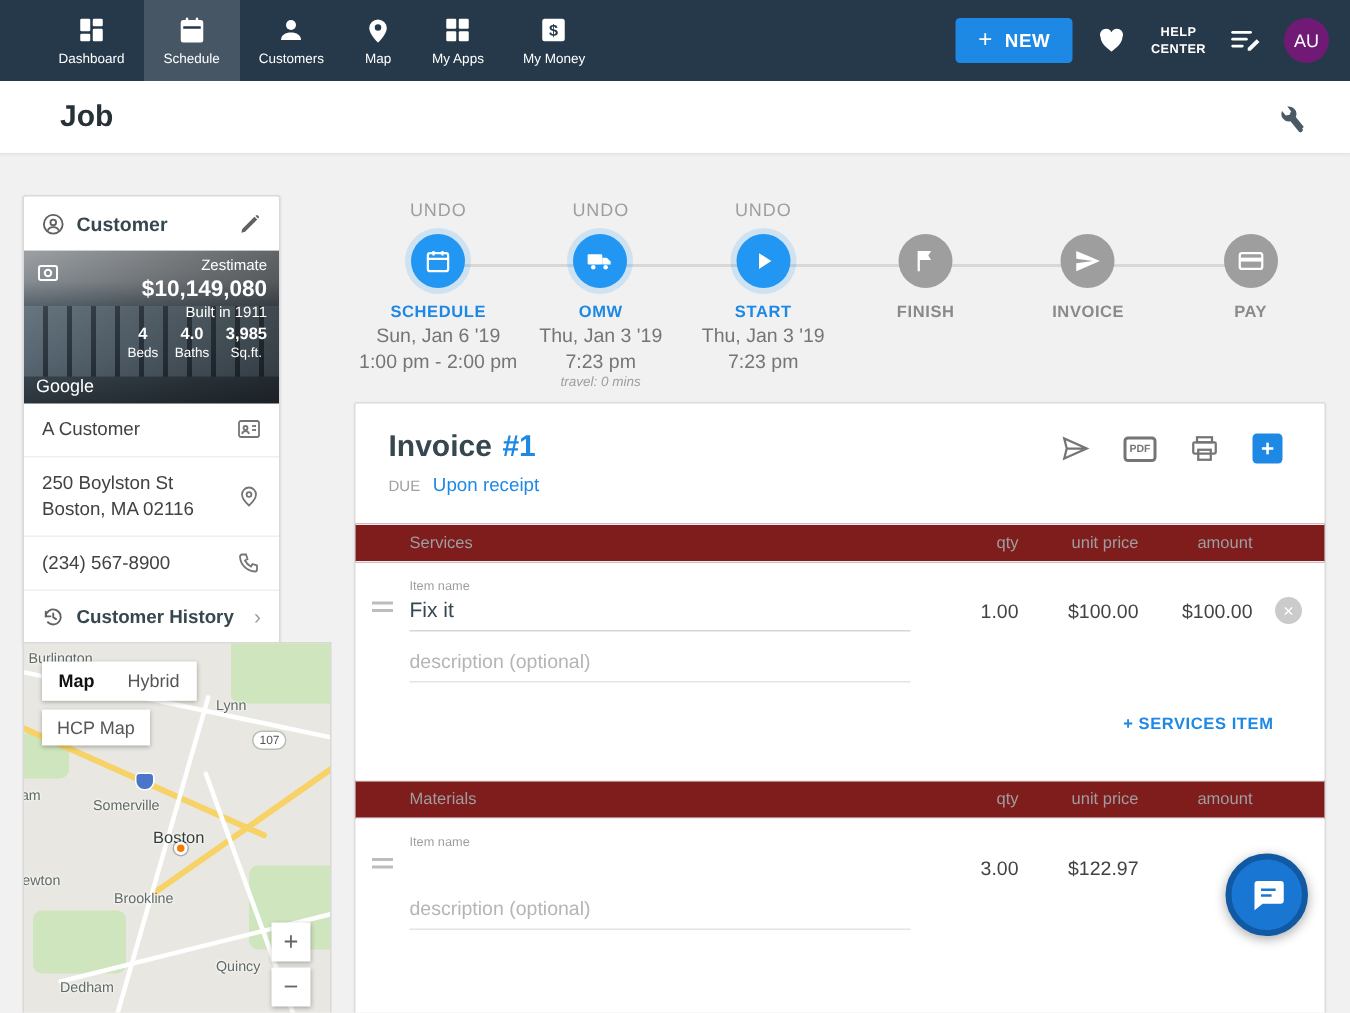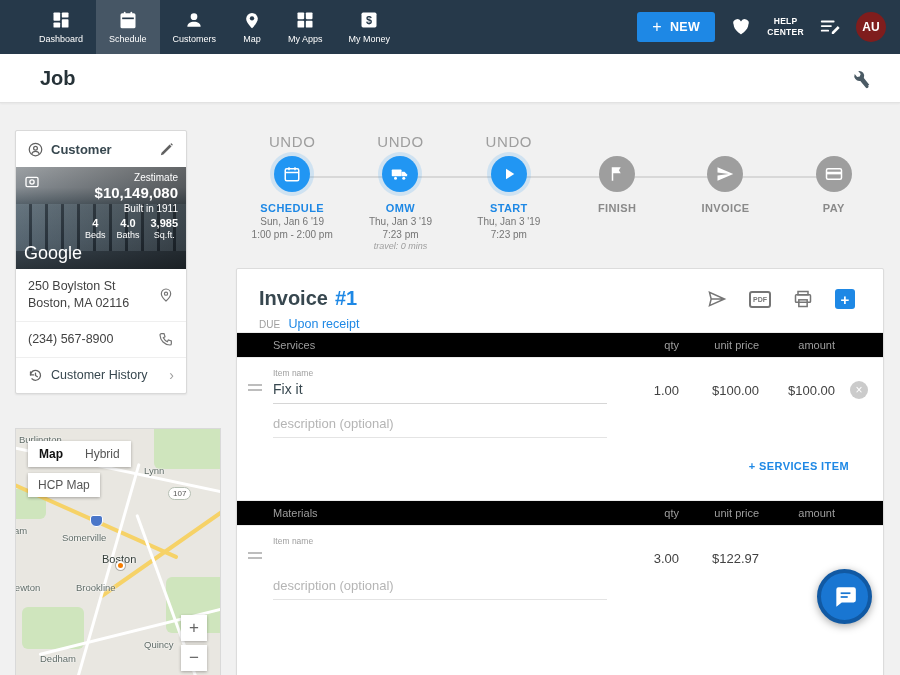--- a/index.html
+++ b/index.html
@@ -13,21 +13,21 @@
 .nav-item{display:flex;flex-direction:column;align-items:center;justify-content:center;padding:0 13px;color:#fff;cursor:pointer;}
 .nav-item.active{background:rgba(255,255,255,.15);}
 .nav-item .icon{width:20px;height:20px;color:#fff;}
 .nav-label{font-size:9px;margin-top:4px;white-space:nowrap;}
 .nav-right{position:absolute;right:14px;top:0;height:54px;display:flex;align-items:center;gap:15px;}
 .new-btn{background:#1e88e5;color:#fff;border:none;height:30px;padding:0 15px;border-radius:3px;font-size:12.5px;font-weight:bold;display:flex;align-items:center;gap:8px;cursor:pointer;font-family:inherit;letter-spacing:.4px;}
 .new-plus{font-size:16px;font-weight:normal;line-height:1;}
 .heart-wrap{width:22px;height:22px;color:#fff;cursor:pointer;}
 .help-center{color:#fff;font-size:8.5px;font-weight:bold;text-align:center;line-height:1.3;letter-spacing:.3px;cursor:pointer;}
 .feed-wrap{width:22px;height:22px;color:#fff;cursor:pointer;}
-.avatar{width:30px;height:30px;border-radius:50%;background:#7f1d1d;color:#fff;font-size:12px;font-weight:bold;display:flex;align-items:center;justify-content:center;cursor:pointer;}
+.avatar{width:30px;height:30px;border-radius:50%;background:#701a75;color:#fff;font-size:12px;font-weight:normal;display:flex;align-items:center;justify-content:center;cursor:pointer;}
 
 
 .job-bar{position:absolute;top:54px;left:0;width:900px;height:49px;background:#fff;border-bottom:1px solid #e2e2e2;box-shadow:0 1px 2px rgba(0,0,0,.05);display:flex;align-items:center;padding:0 28px 0 40px;z-index:40;}
 .job-title{font-size:20px;color:#263238;flex:1;}
 .tools-wrap{width:22px;height:22px;color:#4a5a64;cursor:pointer;}
 
 
 .card{background:#fff;border:1px solid #d9d9d9;border-radius:2px;box-shadow:0 1px 2px rgba(0,0,0,.07);}
 .customer-card{position:absolute;left:15px;top:130px;width:172px;}
 .cc-head{height:36px;display:flex;align-items:center;padding:0 12px;gap:8px;}
@@ -39,27 +39,27 @@
 .prop-overlay{position:absolute;inset:0;background:linear-gradient(90deg,rgba(0,0,0,.12),rgba(0,0,0,.45));}
 .photo-wrap{position:absolute;left:8px;top:7px;width:16px;height:16px;color:#fff;}
 .zest{position:absolute;right:8px;top:5px;text-align:right;color:#fff;z-index:2;}
 .zest-label{font-size:10px;}
 .zest-value{font-size:15px;font-weight:bold;margin-top:1px;}
 .zest-built{font-size:10px;margin-top:2px;}
 .zest-stats{display:flex;gap:11px;justify-content:flex-end;margin-top:3px;}
 .stat{text-align:center;}
 .stat-v{font-size:11px;font-weight:bold;}
 .stat-l{font-size:9px;margin-top:1px;}
-.google{position:absolute;left:8px;bottom:5px;color:#fff;font-size:18px;z-index:2;}
+.google{position:absolute;left:8px;bottom:5px;color:#fff;font-size:12px;z-index:2;}
 .info-row{display:flex;align-items:center;padding:9px 12px;border-bottom:1px solid #efefef;}
 .info-text{flex:1;font-size:12.5px;color:#424242;line-height:1.35;}
 .info-row .icon{width:16px;height:16px;color:#757575;}
 .history-row{display:flex;align-items:center;gap:8px;padding:10px 12px;cursor:pointer;}
 .history-row .icon{width:15px;height:15px;color:#616161;}
-.hist-label{flex:1;font-size:12.5px;font-weight:normal;color:#37474f;}
+.hist-label{flex:1;font-size:12.5px;font-weight:bold;color:#37474f;}
 .chev{color:#9e9e9e;font-size:14px;line-height:1;}
 
 
 .map-card{position:absolute;left:15px;top:428px;width:206px;height:260px;background:#e9e7e1;border:1px solid #d9d9d9;overflow:hidden;}
 .patch{position:absolute;background:#cfe5bd;border-radius:6px;}
 .road{position:absolute;background:#fff;border-radius:2px;}
 .road.y{background:#f6d267;}
 .map-label{position:absolute;font-size:9.5px;color:#5f6b66;white-space:nowrap;text-shadow:0 0 2px #fff,0 0 2px #fff;z-index:2;}
 .map-label.big{font-size:11px;color:#333d38;}
 .marker{position:absolute;width:9px;height:9px;border-radius:50%;background:#f57c00;border:2px solid #fff;box-shadow:0 0 0 1px rgba(0,0,0,.25);z-index:3;}
@@ -72,50 +72,50 @@
 .hcp-btn{margin-top:6px;background:#fff;font-size:12px;padding:5px 10px;box-shadow:0 1px 3px rgba(0,0,0,.3);display:inline-block;color:#565656;cursor:pointer;}
 .zoom{position:absolute;right:13px;top:186px;z-index:5;}
 .zoom-btn{width:26px;height:26px;background:#fff;color:#666;font-size:17px;display:flex;align-items:center;justify-content:center;cursor:pointer;box-shadow:0 1px 3px rgba(0,0,0,.3);}
 .zoom-btn.minus{margin-top:4px;}
 
 
 .timeline{position:absolute;left:238px;top:133px;width:650px;z-index:10;}
 .steps{display:flex;position:relative;}
 .t-line{position:absolute;left:54px;right:54px;top:43px;height:2px;background:#d8d8d8;}
 .step{flex:1;display:flex;flex-direction:column;align-items:center;position:relative;z-index:1;}
-.undo{height:18px;font-size:15px;color:#9e9e9e;letter-spacing:.6px;cursor:pointer;margin-bottom:5px;}
+.undo{height:18px;font-size:12px;color:#9e9e9e;letter-spacing:.6px;cursor:pointer;margin-bottom:5px;}
 .circle{width:36px;height:36px;border-radius:50%;display:flex;align-items:center;justify-content:center;color:#fff;}
 .step.done .circle{background:#2196f3;box-shadow:0 0 0 4px rgba(33,150,243,.16);cursor:pointer;}
 .step.pending .circle{background:#9e9e9e;}
 .circle .icon{width:18px;height:18px;}
 .t-label{margin-top:10px;font-size:11px;font-weight:bold;letter-spacing:.4px;}
 .step.done .t-label{color:#1e88e5;}
 .step.pending .t-label{color:#8a8a8a;}
-.t-date{font-size:10px;color:#757575;margin-top:2px;}
+.t-date{font-size:13px;color:#757575;margin-top:2px;}
 .t-note{font-size:9px;color:#9e9e9e;font-style:italic;margin-top:1px;}
 
 
 .invoice-card{position:absolute;left:236px;top:268px;width:648px;height:420px;background:#fff;border:1px solid #dcdcdc;border-radius:2px;box-shadow:0 1px 2px rgba(0,0,0,.06);z-index:10;}
 .inv-head{position:relative;padding:18px 28px 0 22px;}
 .inv-title{font-size:20px;font-weight:bold;color:#37474f;display:flex;gap:7px;align-items:baseline;}
 .inv-num{color:#1e88e5;cursor:pointer;}
 .inv-due{margin-top:4px;}
 .due-label{color:#9e9e9e;font-size:10px;}
 .due-value{color:#1e88e5;font-size:12.5px;margin-left:4px;cursor:pointer;}
 .inv-actions{position:absolute;top:20px;right:28px;display:flex;align-items:center;gap:22px;}
 .inv-actions .a-icon{width:20px;height:20px;color:#757575;cursor:pointer;}
 .pdf-badge{border:2px solid #757575;border-radius:3px;color:#757575;font-size:7px;font-weight:bold;padding:3px 2px;line-height:1;cursor:pointer;}
 .add-sq{width:20px;height:20px;background:#1e88e5;color:#fff;border-radius:3px;font-size:15px;font-weight:bold;display:flex;align-items:center;justify-content:center;cursor:pointer;line-height:1;}
 .chip-row{display:flex;justify-content:flex-end;padding:9px 28px 12px 0;}
 .user-chip{display:flex;align-items:center;background:#e8e8e8;border-radius:14px;height:27px;cursor:pointer;}
 .chip-avatar{width:27px;height:27px;border-radius:50%;background:#8d8d8d;display:flex;align-items:center;justify-content:center;color:#fff;}
 .chip-avatar .icon{width:15px;height:15px;}
 .chip-name{font-size:12px;color:#424242;padding:0 13px 0 7px;}
 .grid6{display:grid;grid-template-columns:36px 1fr 72px 80px 76px 48px;}
-.sec-head{align-items:center;height:26px;background:#000000;border-top:1px solid #ececec;border-bottom:1px solid #ececec;font-size:11px;color:#9e9e9e;}
+.sec-head{align-items:center;height:26px;background:#7f1d1d;border-top:1px solid #ececec;border-bottom:1px solid #ececec;font-size:11px;color:#9e9e9e;margin-top:17px;}
 .sh-r{text-align:right;}
 .item-row{padding-top:10px;}
 .drag{display:flex;flex-direction:column;gap:3px;align-items:center;align-self:start;padding-top:16px;cursor:grab;}
 .drag span{display:block;width:14px;height:2px;background:#bdbdbd;}
 .name-block{display:flex;flex-direction:column;}
 .tiny-label{font-size:8.5px;color:#9e9e9e;}
 .line-input{border:none;border-bottom:1px solid #d6d6d6;font-size:14px;color:#37474f;padding:3px 0 6px;background:transparent;outline:none;width:100%;font-family:inherit;}
 .cell-r{font-size:13px;color:#424242;text-align:right;padding-top:15px;}
 .remove{display:flex;justify-content:center;padding-top:13px;}
 .remove-btn{width:18px;height:18px;border-radius:50%;background:#cbcbcb;color:#fff;font-size:12px;line-height:18px;text-align:center;cursor:pointer;}
@@ -271,20 +271,32 @@
           </div>
         <div class="stat">
             <div class="stat-v">3,985</div>
             <div class="stat-l">Sq.ft.</div>
           </div>
       </div>
     </div>
     <div class="google">Google</div>
   </div>
   <div class="info-row">
+    <div class="info-text">A Customer</div>
+    <span class="icon">
+        <svg viewBox="0 0 24 24" fill="none" stroke="currentColor" stroke-width="1.8">
+          <rect x="2" y="4" width="20" height="16" rx="2"></rect>
+          <circle cx="8.5" cy="11" r="2"></circle>
+          <path d="M5 17c.6-2 2-3 3.5-3s2.9 1 3.5 3"></path>
+          <line x1="15" y1="9" x2="19" y2="9"></line>
+          <line x1="15" y1="13" x2="19" y2="13"></line>
+        </svg>
+      </span>
+  </div>
+  <div class="info-row">
     <div class="info-text">
       <div>250 Boylston St</div>
       <div>Boston, MA 02116</div>
     </div>
     <span class="icon">
         <svg viewBox="0 0 24 24" fill="none" stroke="currentColor" stroke-width="1.8">
           <path d="M12 21s-7-6.4-7-11a7 7 0 1114 0c0 4.6-7 11-7 11z"></path>
           <circle cx="12" cy="10" r="2.4"></circle>
         </svg>
       </span>
@@ -318,21 +330,21 @@
   <div class="road y" style="left:-20px;top:88px;width:190px;height:4px;transform:rotate(24deg);"></div>
   <div class="road y" style="left:70px;top:120px;width:160px;height:4px;transform:rotate(-35deg);"></div>
   <div class="road" style="left:-10px;top:40px;width:230px;height:3px;transform:rotate(12deg);"></div>
   <div class="road" style="left:20px;top:200px;width:200px;height:3px;transform:rotate(-14deg);"></div>
   <div class="road" style="left:90px;top:30px;width:3px;height:230px;transform:rotate(16deg);"></div>
   <div class="road" style="left:150px;top:80px;width:3px;height:180px;transform:rotate(-20deg);"></div>
   <span class="map-label" style="left:3px;top:5px;">Burlington</span>
   <span class="map-label" style="left:128px;top:36px;">Lynn</span>
   <span class="map-label" style="left:46px;top:103px;">Somerville</span>
   <span class="map-label big" style="left:86px;top:124px;">Boston</span>
-  <span class="map-label" style="left:60px;top:153px;text-align:right;">Brookline</span>
+  <span class="map-label" style="left:60px;top:165px;text-align:right;">Brookline</span>
   <span class="map-label" style="left:-8px;top:153px;">Newton</span>
   <span class="map-label" style="left:128px;top:210px;">Quincy</span>
   <span class="map-label" style="left:24px;top:224px;">Dedham</span>
   <span class="map-label" style="left:-26px;top:96px;">Waltham</span>
   <span class="shield" style="left:152px;top:58px;">107</span>
   <span class="ishield" style="left:74px;top:86px;"></span>
   <span class="marker" style="left:100px;top:132px;"></span>
   <div class="gm-btns">
     <div class="gm-row">
       <div class="gm-btn active">Map</div>

